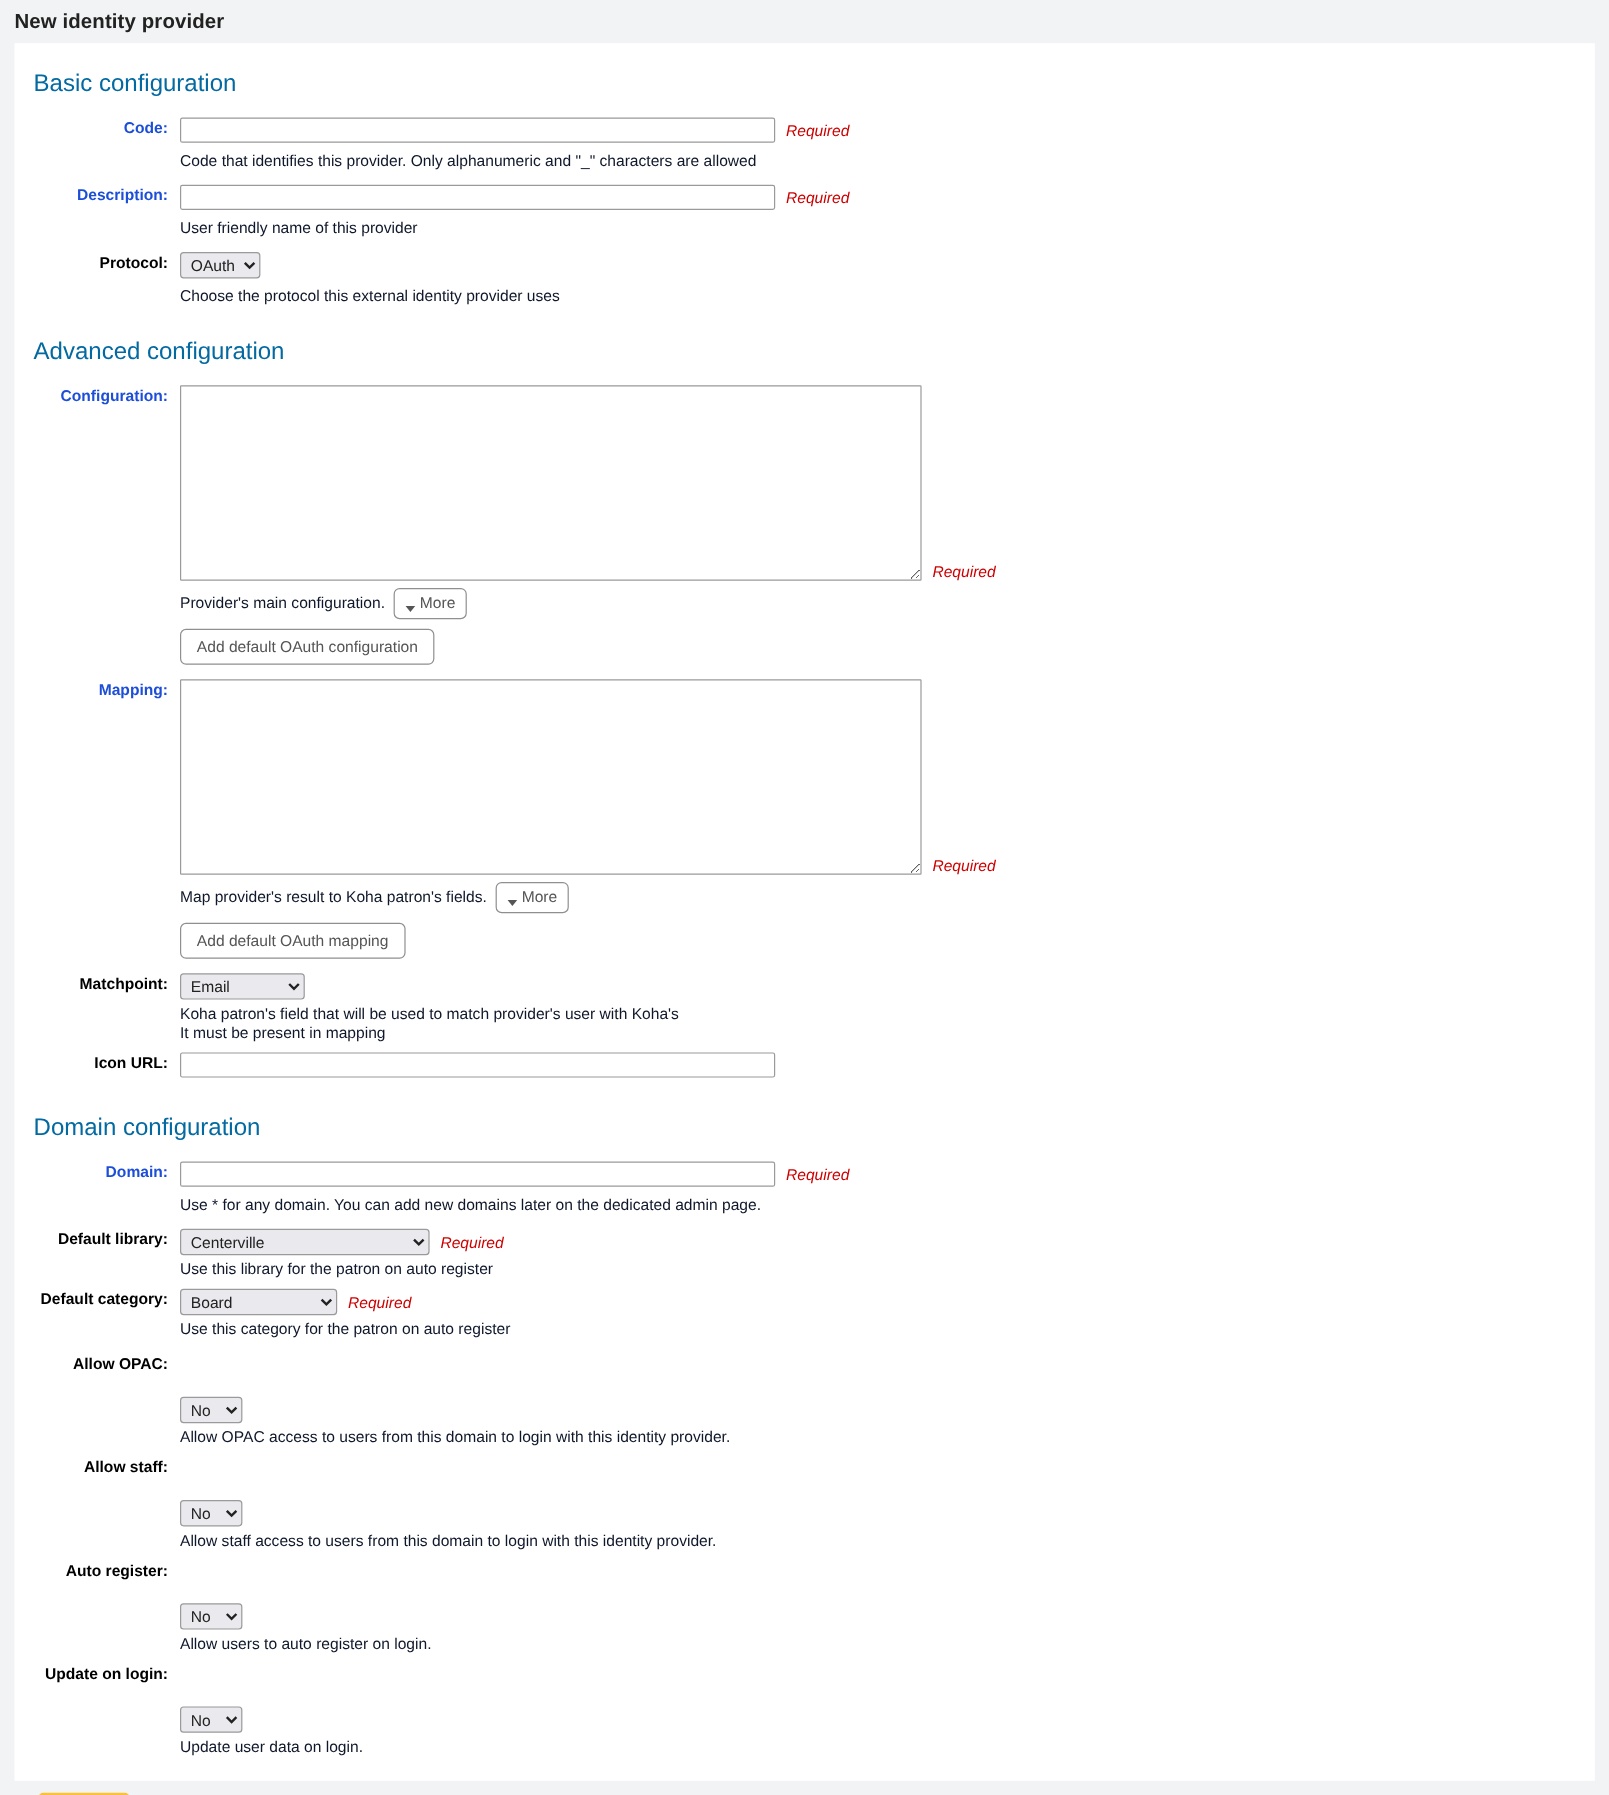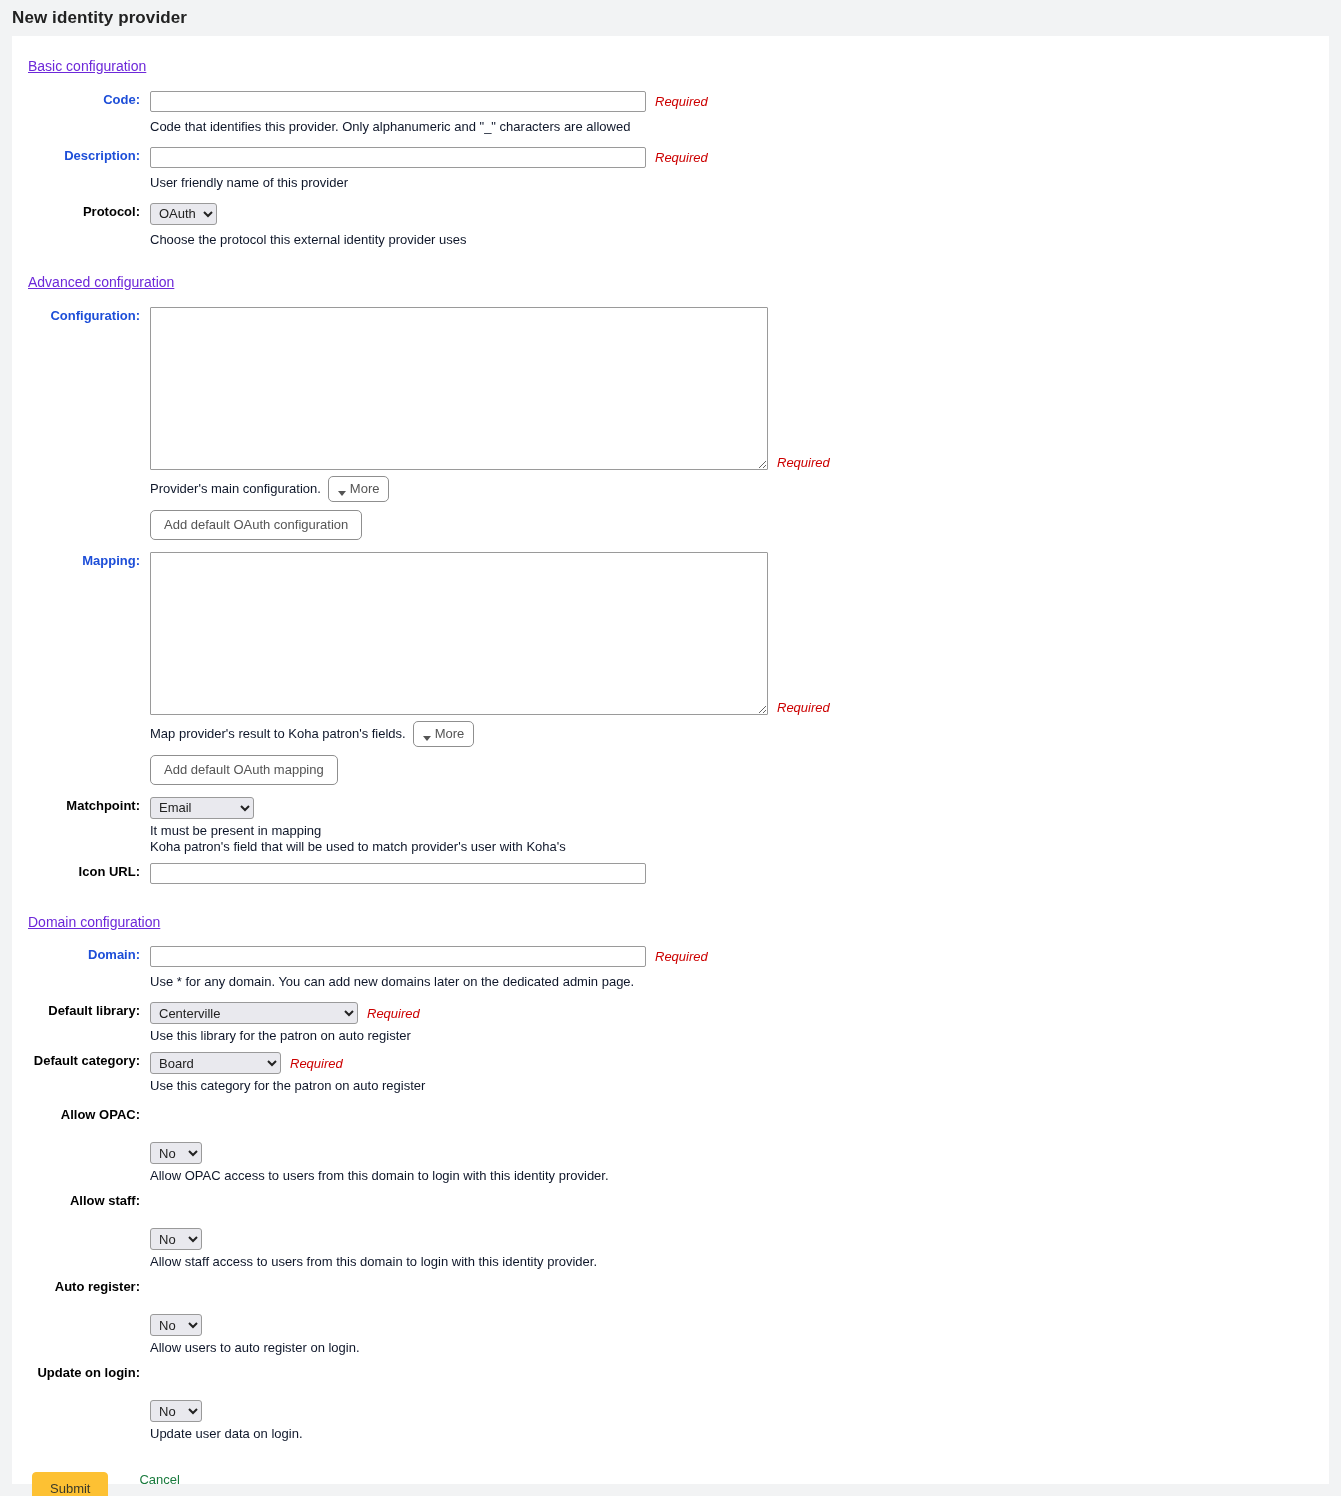--- a/index.html
+++ b/index.html
@@ -43,27 +43,26 @@
     padding: 22px 0 0 0;
   }
 
   
   .section {
     margin: 0 0 0 0;
     padding: 0;
     border: 0;
   }
   .section > .legend {
-    font-size: 14px;
+    font-size: 20px;
     font-weight: normal;
-    color: #6d28d9;
+    color: #0369a1;
     padding: 0 0 0 16px;
     margin: 0 0 16px 0;
     line-height: 1.2;
-    text-decoration: underline;
   }
   .section.advanced > .legend { margin-bottom: 16px; }
 
   
   .row {
     display: flex;
     align-items: flex-start;
     margin: 0 0 0 0;
     padding: 0;
   }
@@ -331,22 +330,22 @@
 
     <div class="row">
       <div class="label-col">Matchpoint:</div>
       <div class="field-col">
         <div class="inline">
           <select class="w-matchpoint">
             <option>Email</option>
           </select>
         </div>
         <div class="hint tight">
+          <span class="hint-line">Koha patron's field that will be used to match provider's user with Koha's</span>
           <span class="hint-line">It must be present in mapping</span>
-          <span class="hint-line">Koha patron's field that will be used to match provider's user with Koha's</span>
         </div>
       </div>
     </div>
 
     <div class="sp-8"></div>
 
     <div class="row">
       <div class="label-col">Icon URL:</div>
       <div class="field-col">
         <div class="inline">

